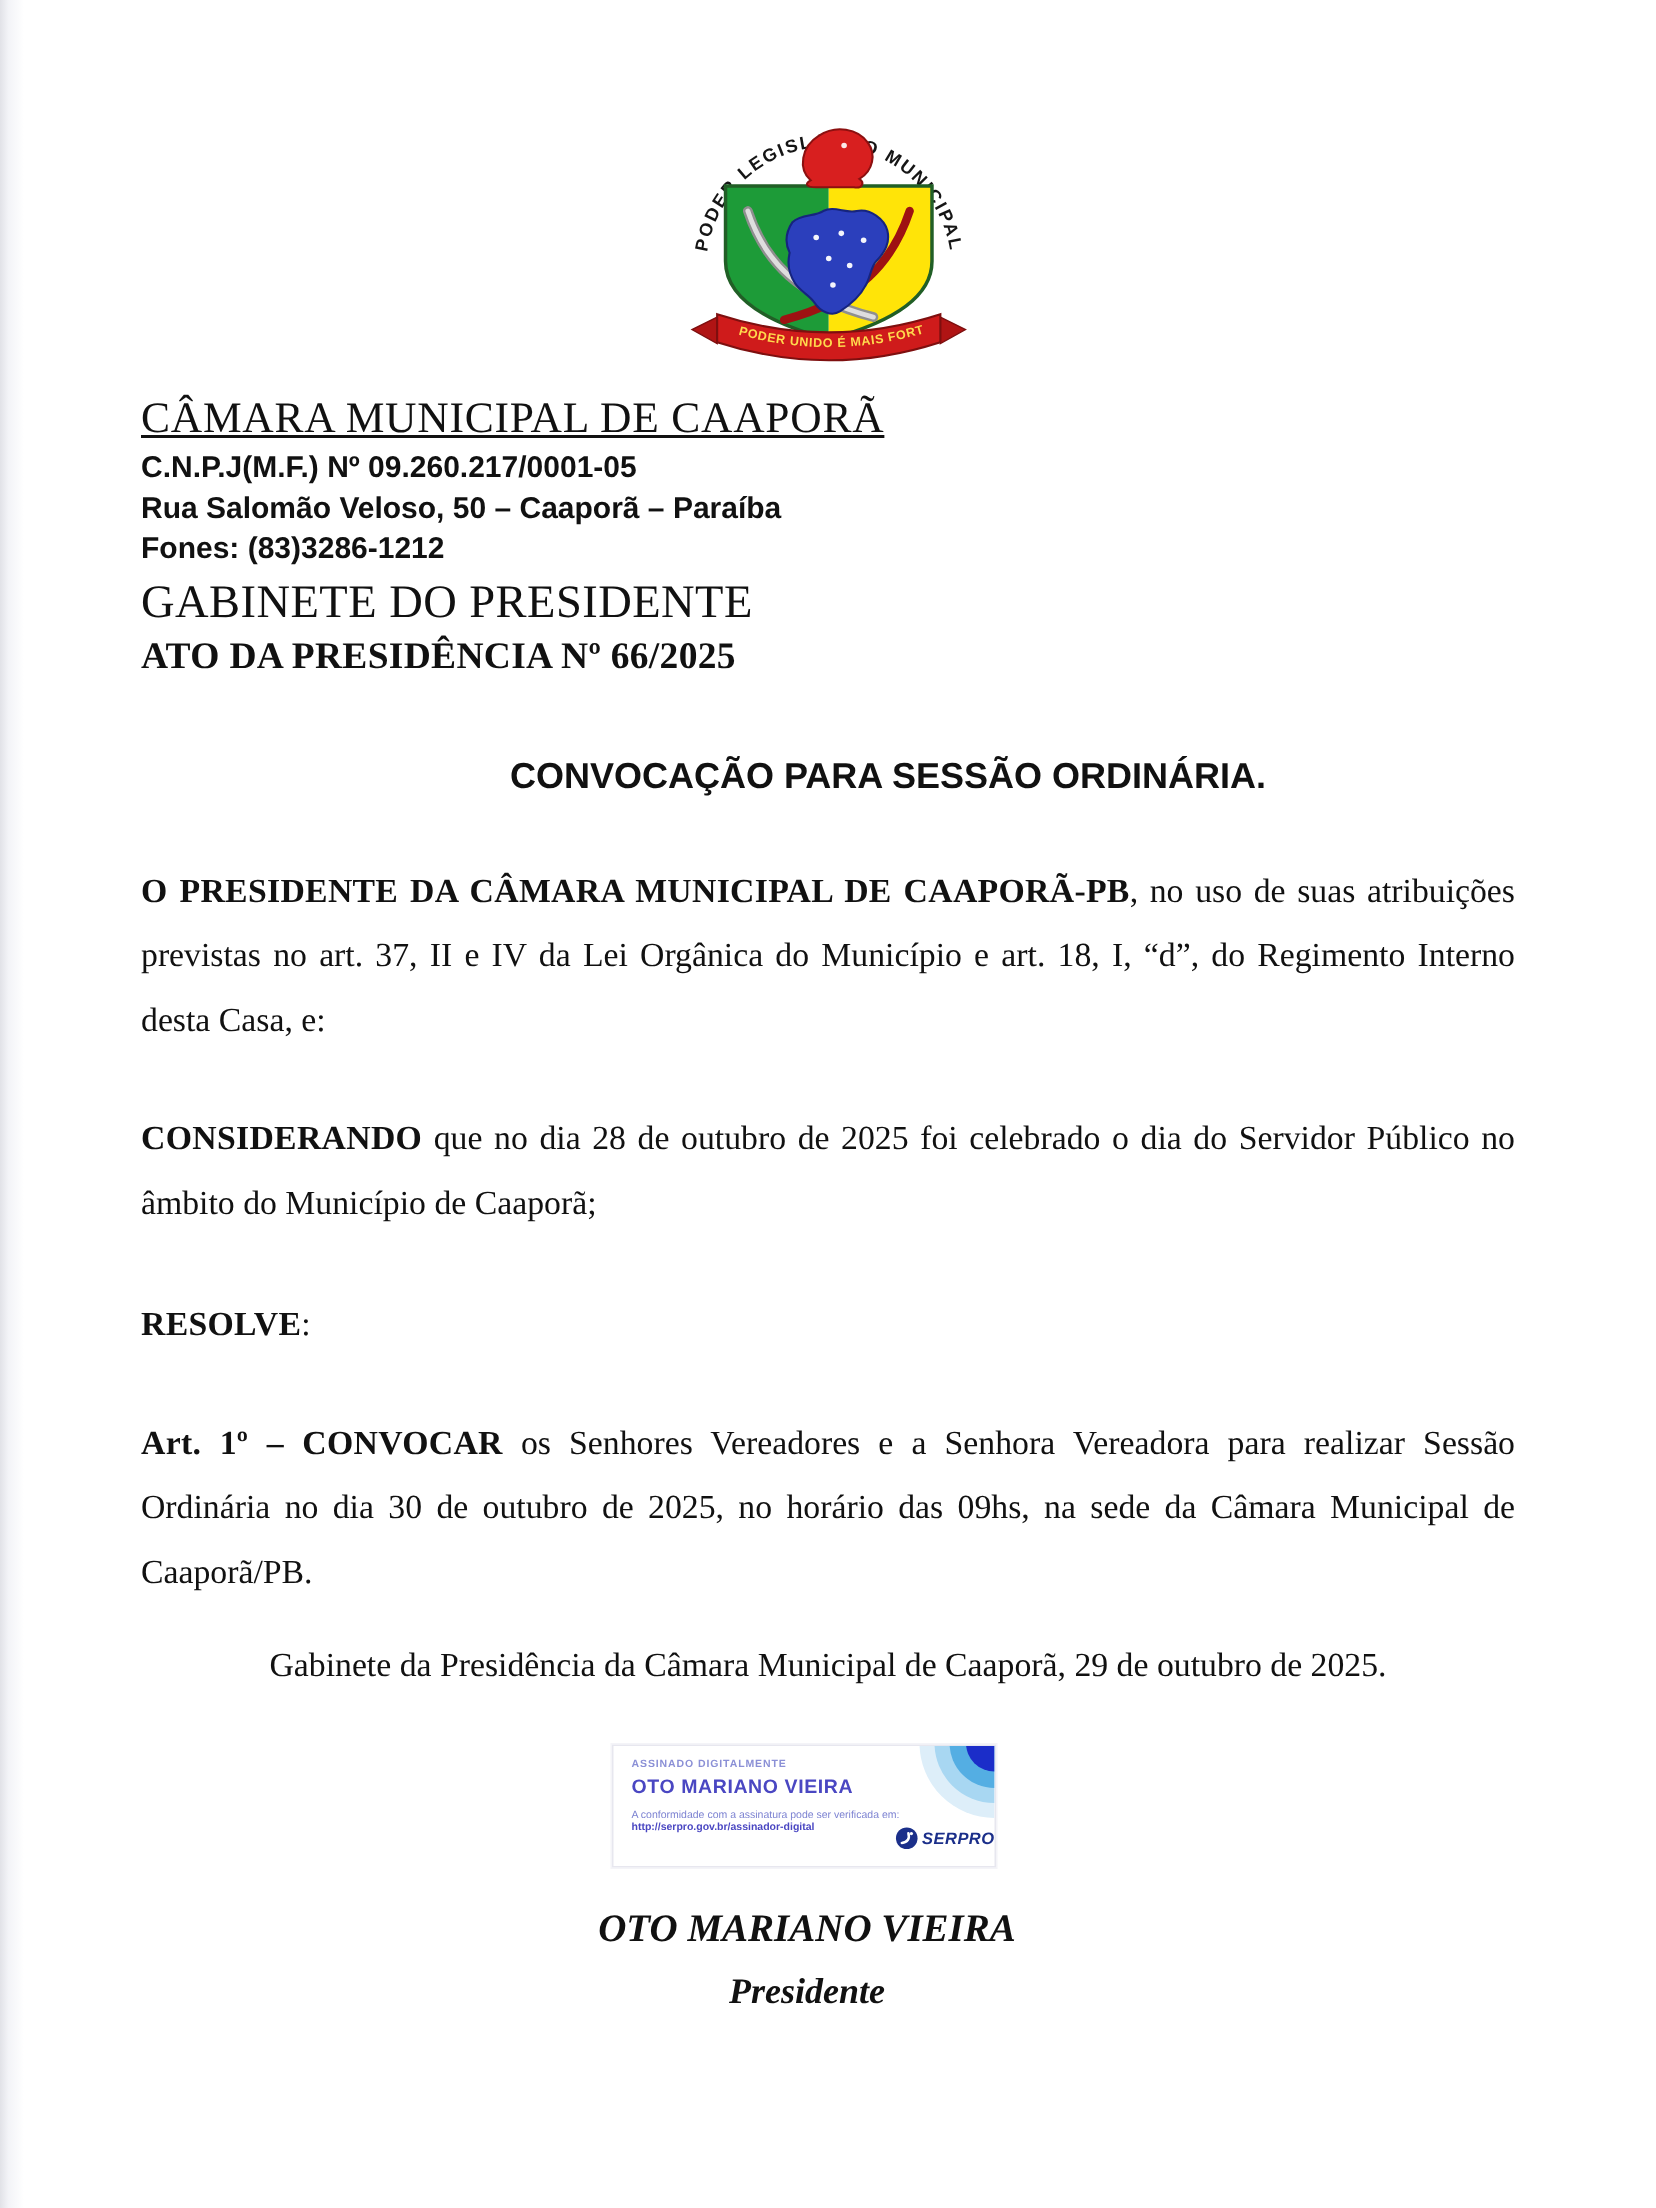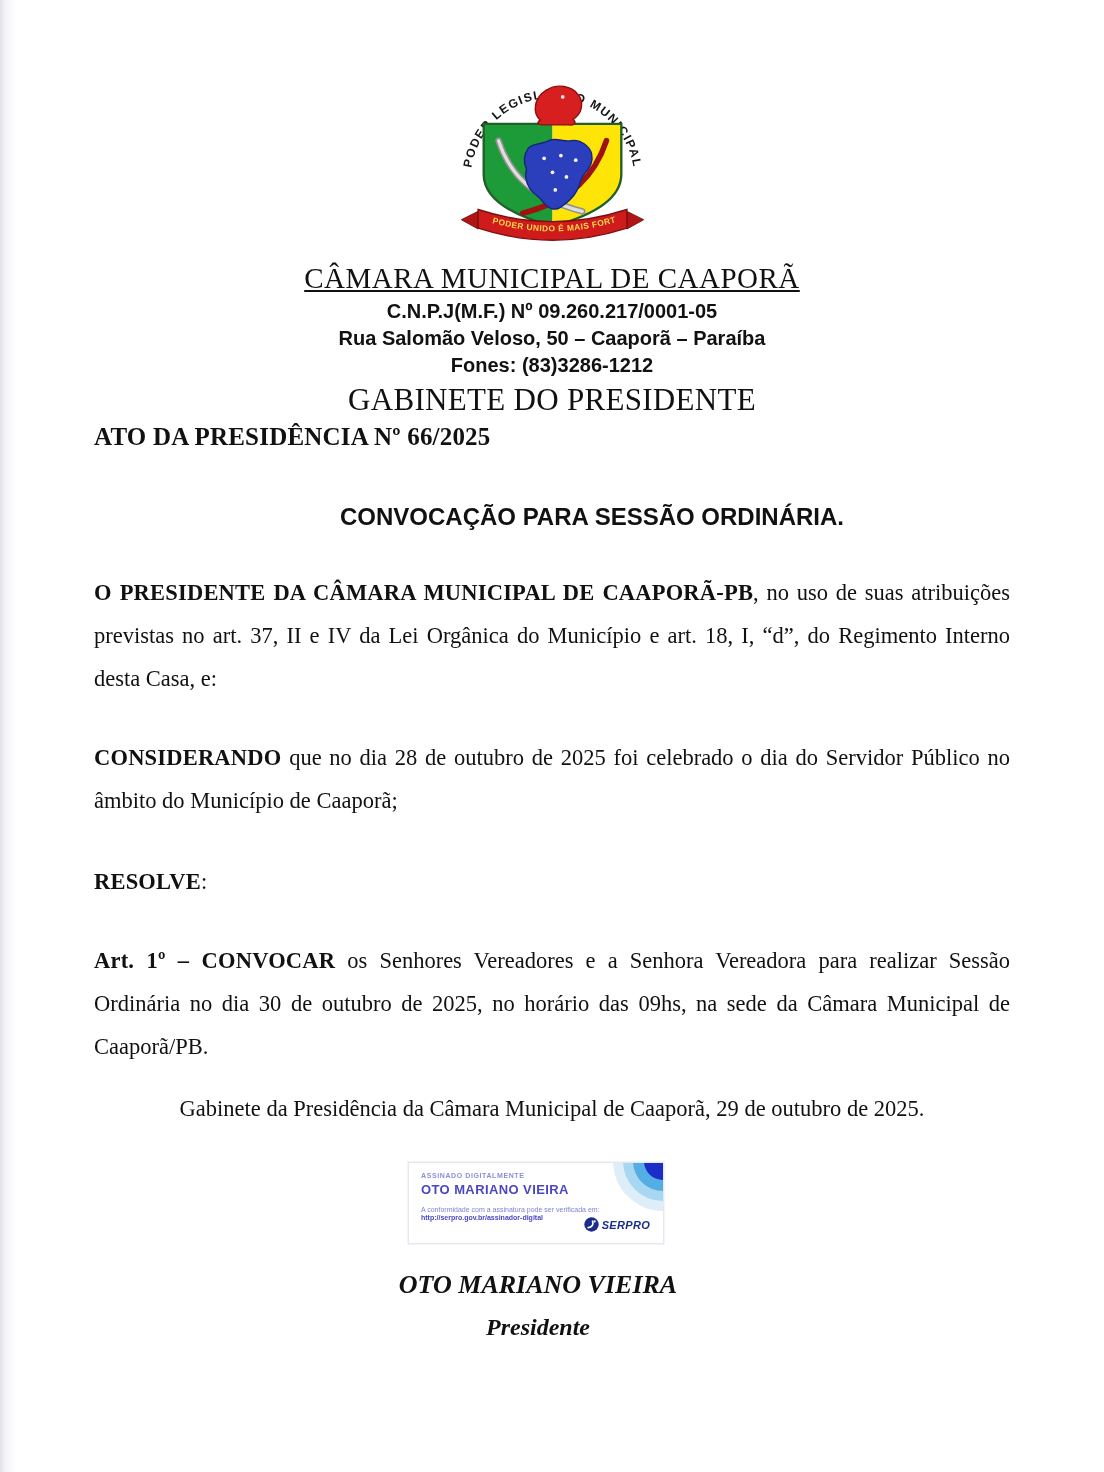--- a/index.html
+++ b/index.html
@@ -16,21 +16,21 @@
     content:"";position:absolute;left:0;top:0;bottom:0;width:16px;
     background:linear-gradient(90deg,#c9cad4 0%, #e9eaf1 35%, #ffffff 100%);
     opacity:.55;pointer-events:none;
   }
   .content{position:relative;padding:0 94px;}
 
   
   .crest-wrap{margin-top:70px;text-align:center;}
   .crest-wrap svg{display:inline-block;}
 
-  .hdr{ text-align:center; line-height:1.16; }
+  .hdr{ text-align:left; line-height:1.16; }
   .hdr-org{
     font-size:29px; letter-spacing:.5px; text-decoration:underline;
     font-family:"Liberation Serif",serif; margin-top:2px;
   }
   .hdr-casa{
     font-size:27px; font-weight:bold; font-style:italic; margin-top:3px;
     font-family:"Liberation Serif",serif;
   }
   .hdr-sans{ font-family:"Liberation Sans",sans-serif; font-weight:bold; font-size:20px; margin-top:4px;}
   .hdr-gab{ font-family:"Liberation Serif",serif; font-weight:normal; font-size:31px; margin-top:5px; letter-spacing:.3px;}
@@ -53,21 +53,21 @@
     position:relative; width:254px; height:80px; background:#ffffff;
     border:1px solid #e7e7ef; box-shadow:0 0 0 1px #f4f4f8; overflow:hidden;
     left:-16px;
   }
   .stamp-corner{ position:absolute; top:0; right:0; }
   .stamp-text{ position:absolute; left:12px; top:9px; font-family:"Liberation Sans",sans-serif;}
   .st-small{ font-size:7px; color:#8b90d6; letter-spacing:.6px; font-weight:bold;}
   .st-name{ font-size:13px; color:#4a47c2; font-weight:bold; letter-spacing:.4px; margin-top:3px;}
   .st-verify{ font-size:7px; color:#7d83d2; margin-top:9px;}
   .st-url{ font-size:7px; color:#4a47c2; font-weight:bold; margin-top:1px;}
-  .serpro{ position:absolute; right:13px; bottom:11px; display:flex; align-items:center; gap:3px;}
+  .serpro{ position:absolute; right:0; bottom:11px; display:flex; align-items:center; gap:3px;}
   .serpro-label{ font-family:"Liberation Sans",sans-serif; font-weight:bold; font-style:italic;
     font-size:11px; color:#1b2f8a; letter-spacing:.3px;}
 
   
   .sig-block{ margin-top:26px; text-align:center; position:relative; left:-14px;}
   .sig-name{ font-size:26px; font-weight:bold; font-style:italic; }
   .sig-title{ font-size:24px; font-weight:bold; font-style:italic; margin-top:14px;}
 </style>
 </head>
 <body>

